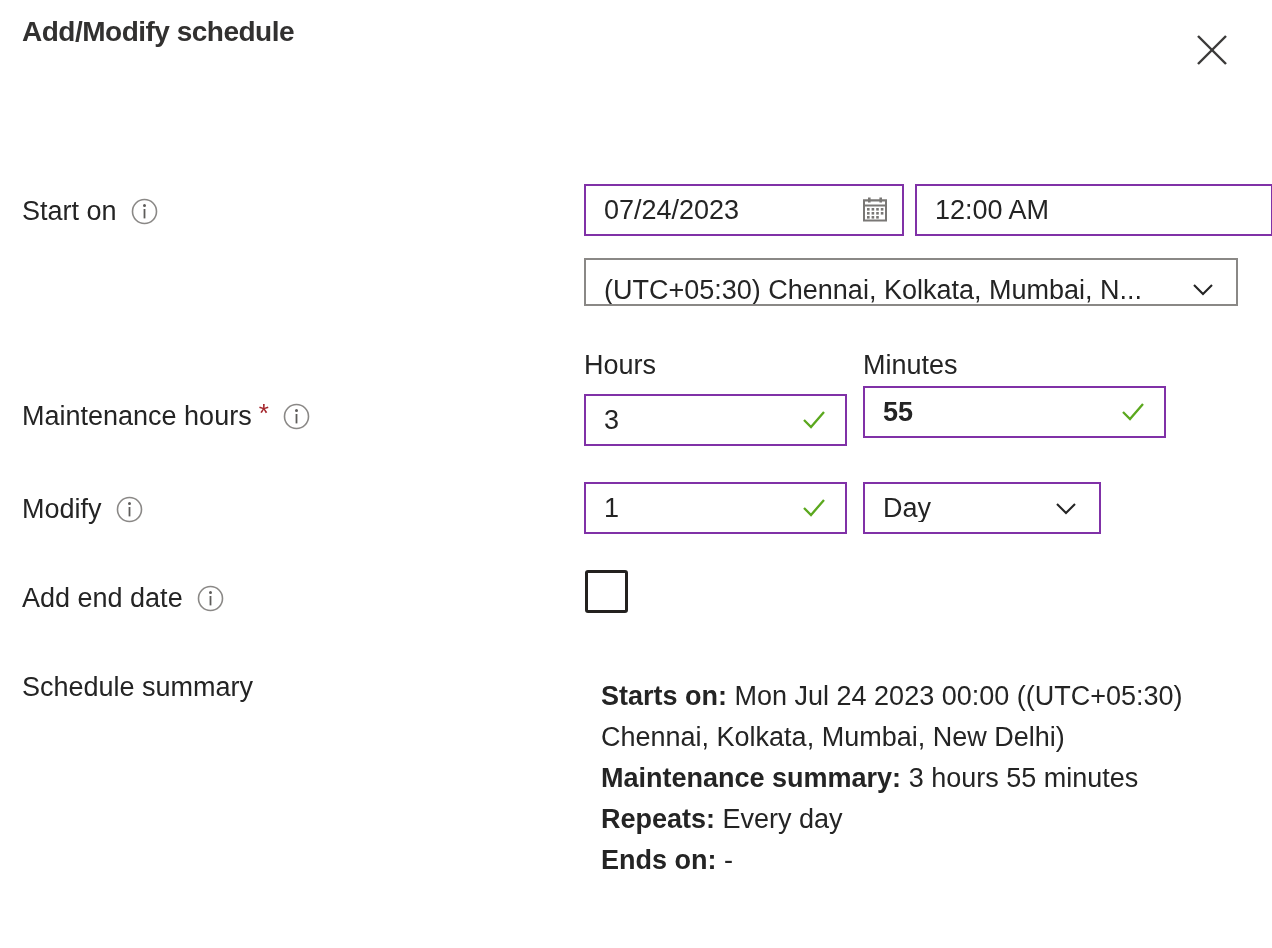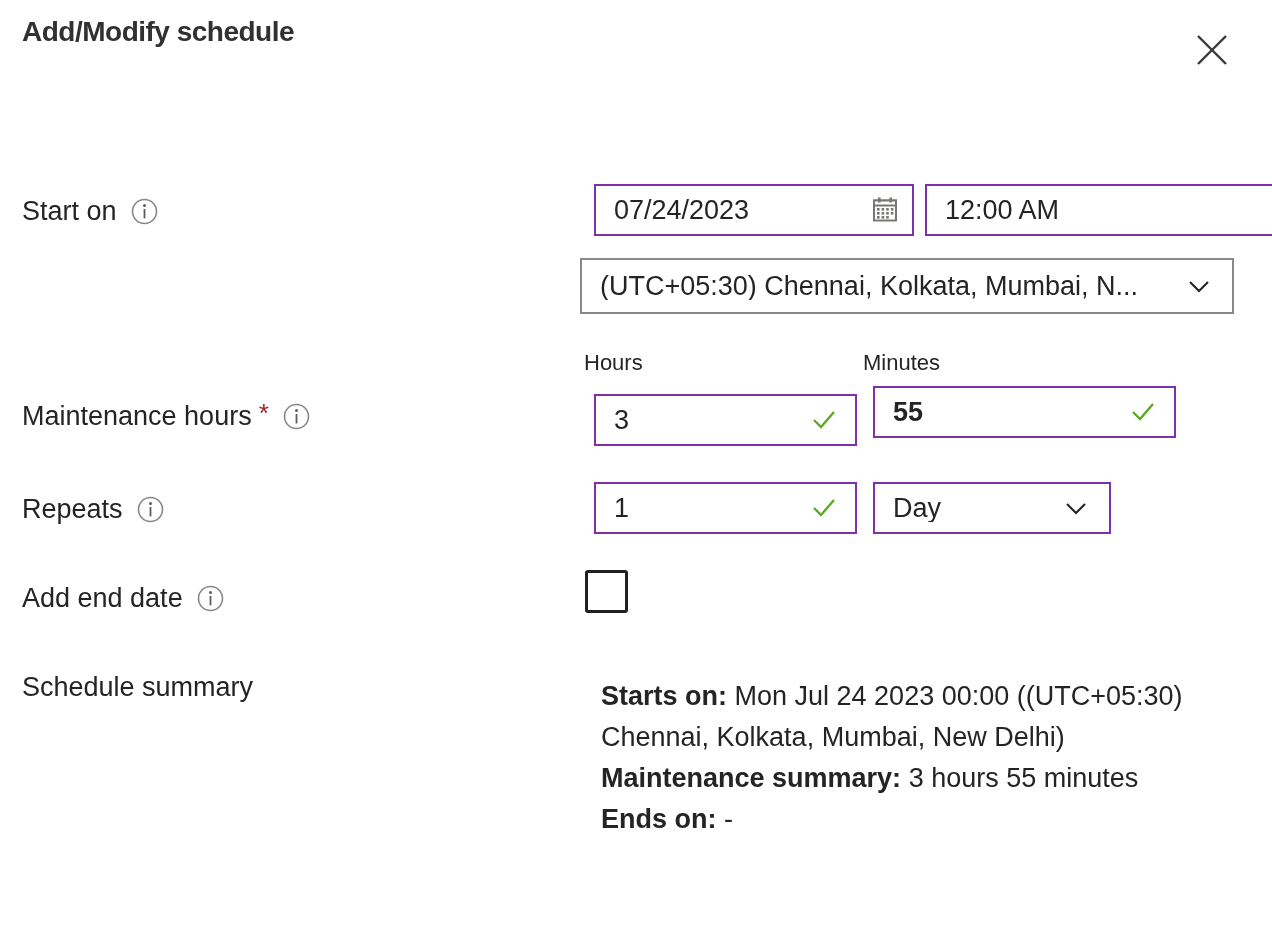--- a/index.html
+++ b/index.html
@@ -89,42 +89,41 @@
   .field {
     position: absolute;
     box-sizing: border-box;
     background: #ffffff;
     border: 2px solid #8031a7;
     display: flex;
     align-items: center;
     padding: 0 12px 0 18px;
     font-size: 27px;
     color: #242424;
-    margin-left: 10px;
   }
   .field.gray { border-color: #8a8886; }
   .field .value {
     flex: 1 1 auto;
     white-space: nowrap;
     overflow: hidden;
     line-height: 1;
   }
   .field .adorn {
     flex: 0 0 auto;
     display: flex;
     align-items: center;
     justify-content: center;
     margin-left: 8px;
     cursor: pointer;
   }
   .field .adorn svg { display: block; }
 
   .sublabel {
     position: absolute;
-    font-size: 22px;
+    font-size: 27px;
     color: #242424;
     white-space: nowrap;
   }
 
   
   .checkbox {
     position: absolute;
     box-sizing: border-box;
     width: 43px;
     height: 43px;
@@ -197,21 +196,21 @@
           <rect x="16.2" y="21" width="2.6" height="2.6"></rect>
         </g>
       </svg>
     </span>
   </div>
 
   <div class="field" style="left:915px; top:184px; width:358px; height:52px;">
     <span class="value">12:00 AM</span>
   </div>
 
-  <div class="field gray" style="left:570px; top:258px; width:654px; height:56px;">
+  <div class="field gray" style="left:584px; top:258px; width:654px; height:48px;align-items:flex-end;">
     <span class="value">(UTC+05:30) Chennai, Kolkata, Mumbai, N...</span>
     <span class="adorn" style="margin-right:6px;">
       <svg width="30" height="30" viewBox="0 0 30 30">
         <polyline points="6,11 15,20 24,11" fill="none" stroke="#242424" stroke-width="2.1"></polyline>
       </svg>
     </span>
   </div>
 
   <div class="sublabel" style="left:584px; top:350px;">Hours</div>
   <div class="sublabel" style="left:863px; top:350px;">Minutes</div>
@@ -240,21 +239,21 @@
   <div class="field" style="left:863px; top:386px; width:303px; height:52px;font-weight:bold;">
     <span class="value">55</span>
     <span class="adorn" style="margin-right:4px;">
       <svg width="30" height="30" viewBox="0 0 30 30">
         <polyline points="5,15 12,22 25,7" fill="none" stroke="#5ba81e" stroke-width="2.3"></polyline>
       </svg>
     </span>
   </div>
 
   <div class="row-label" style="left:22px; top:494px;">
-    <span>Repeats</span>
+    <span>Modify</span>
     <span class="info-icon">
       <svg width="27" height="27" viewBox="0 0 27 27">
         <circle cx="13.5" cy="13.5" r="12" fill="none" stroke="#8a8886" stroke-width="1.6"></circle>
         <circle cx="13.5" cy="7.6" r="1.5" fill="#5e5c5a"></circle>
         <rect x="12.6" y="11" width="1.8" height="9.4" fill="#5e5c5a"></rect>
       </svg>
     </span>
   </div>
 
   <div class="field" style="left:584px; top:482px; width:263px; height:52px;">
@@ -295,18 +294,22 @@
   <div class="summary">
     <div class="line">
       <b>Starts on:</b>
       <span>Mon Jul 24 2023 00:00 ((UTC+05:30) Chennai, Kolkata, Mumbai, New Delhi)</span>
     </div>
     <div class="line">
       <b>Maintenance summary:</b>
       <span>3 hours 55 minutes</span>
     </div>
     <div class="line">
+      <b>Repeats:</b>
+      <span>Every day</span>
+    </div>
+    <div class="line">
       <b>Ends on:</b>
       <span>-</span>
     </div>
   </div>
 
 </div>
 
 </body></html>

